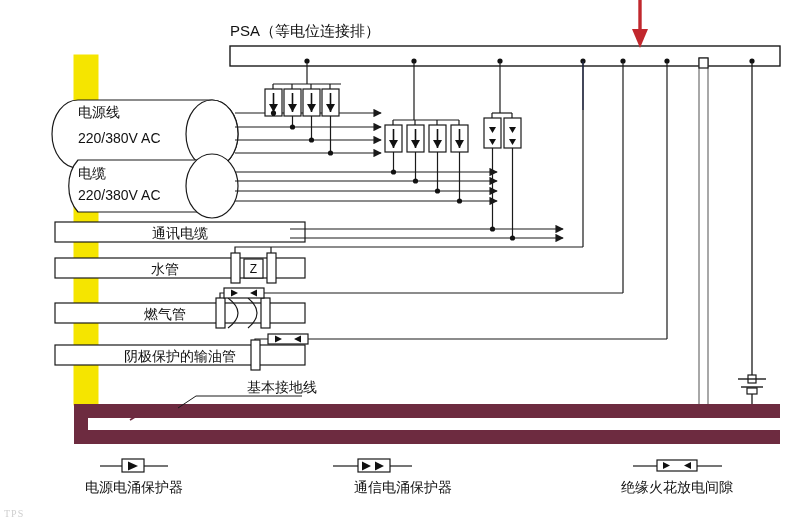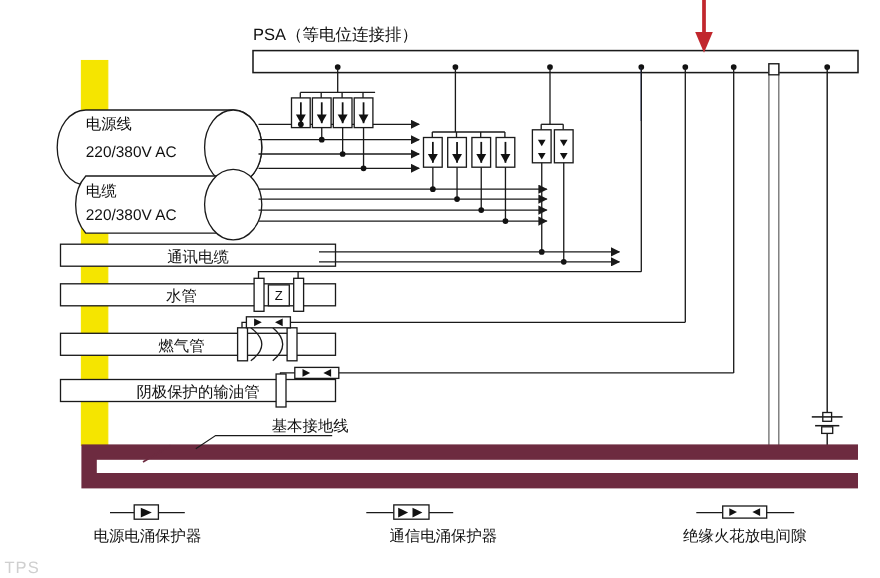--- a/index.html
+++ b/index.html
@@ -6,22 +6,22 @@
   body{
     width:800px;height:525px;overflow:hidden;
     font-family:"Liberation Sans","DejaVu Sans",sans-serif;
     color:#111;
   }
   #stage{position:relative;width:800px;height:525px;}
   svg#diagram{position:absolute;left:0;top:0;width:800px;height:525px;display:block;}
   .lbl{font-family:"Liberation Sans","DejaVu Sans",sans-serif;fill:#111;}
   .watermark{
     position:absolute;left:4px;top:508px;
-    font-size:15px;color:#cfcfcf;letter-spacing:1px;
-    font-family:Liberation Sans, sans-serif;
+    font-size:10px;color:#cfcfcf;letter-spacing:1px;
+    font-family:Liberation Serif, serif;
   }
 </style>
 </head>
 <body>
 
 <div id="stage">
 
   <svg id="diagram" viewBox="0 0 800 525">
     <defs>
       <marker id="ar" viewBox="0 0 10 10" refX="9" refY="5" markerWidth="7" markerHeight="7" orient="auto-start-reverse">

